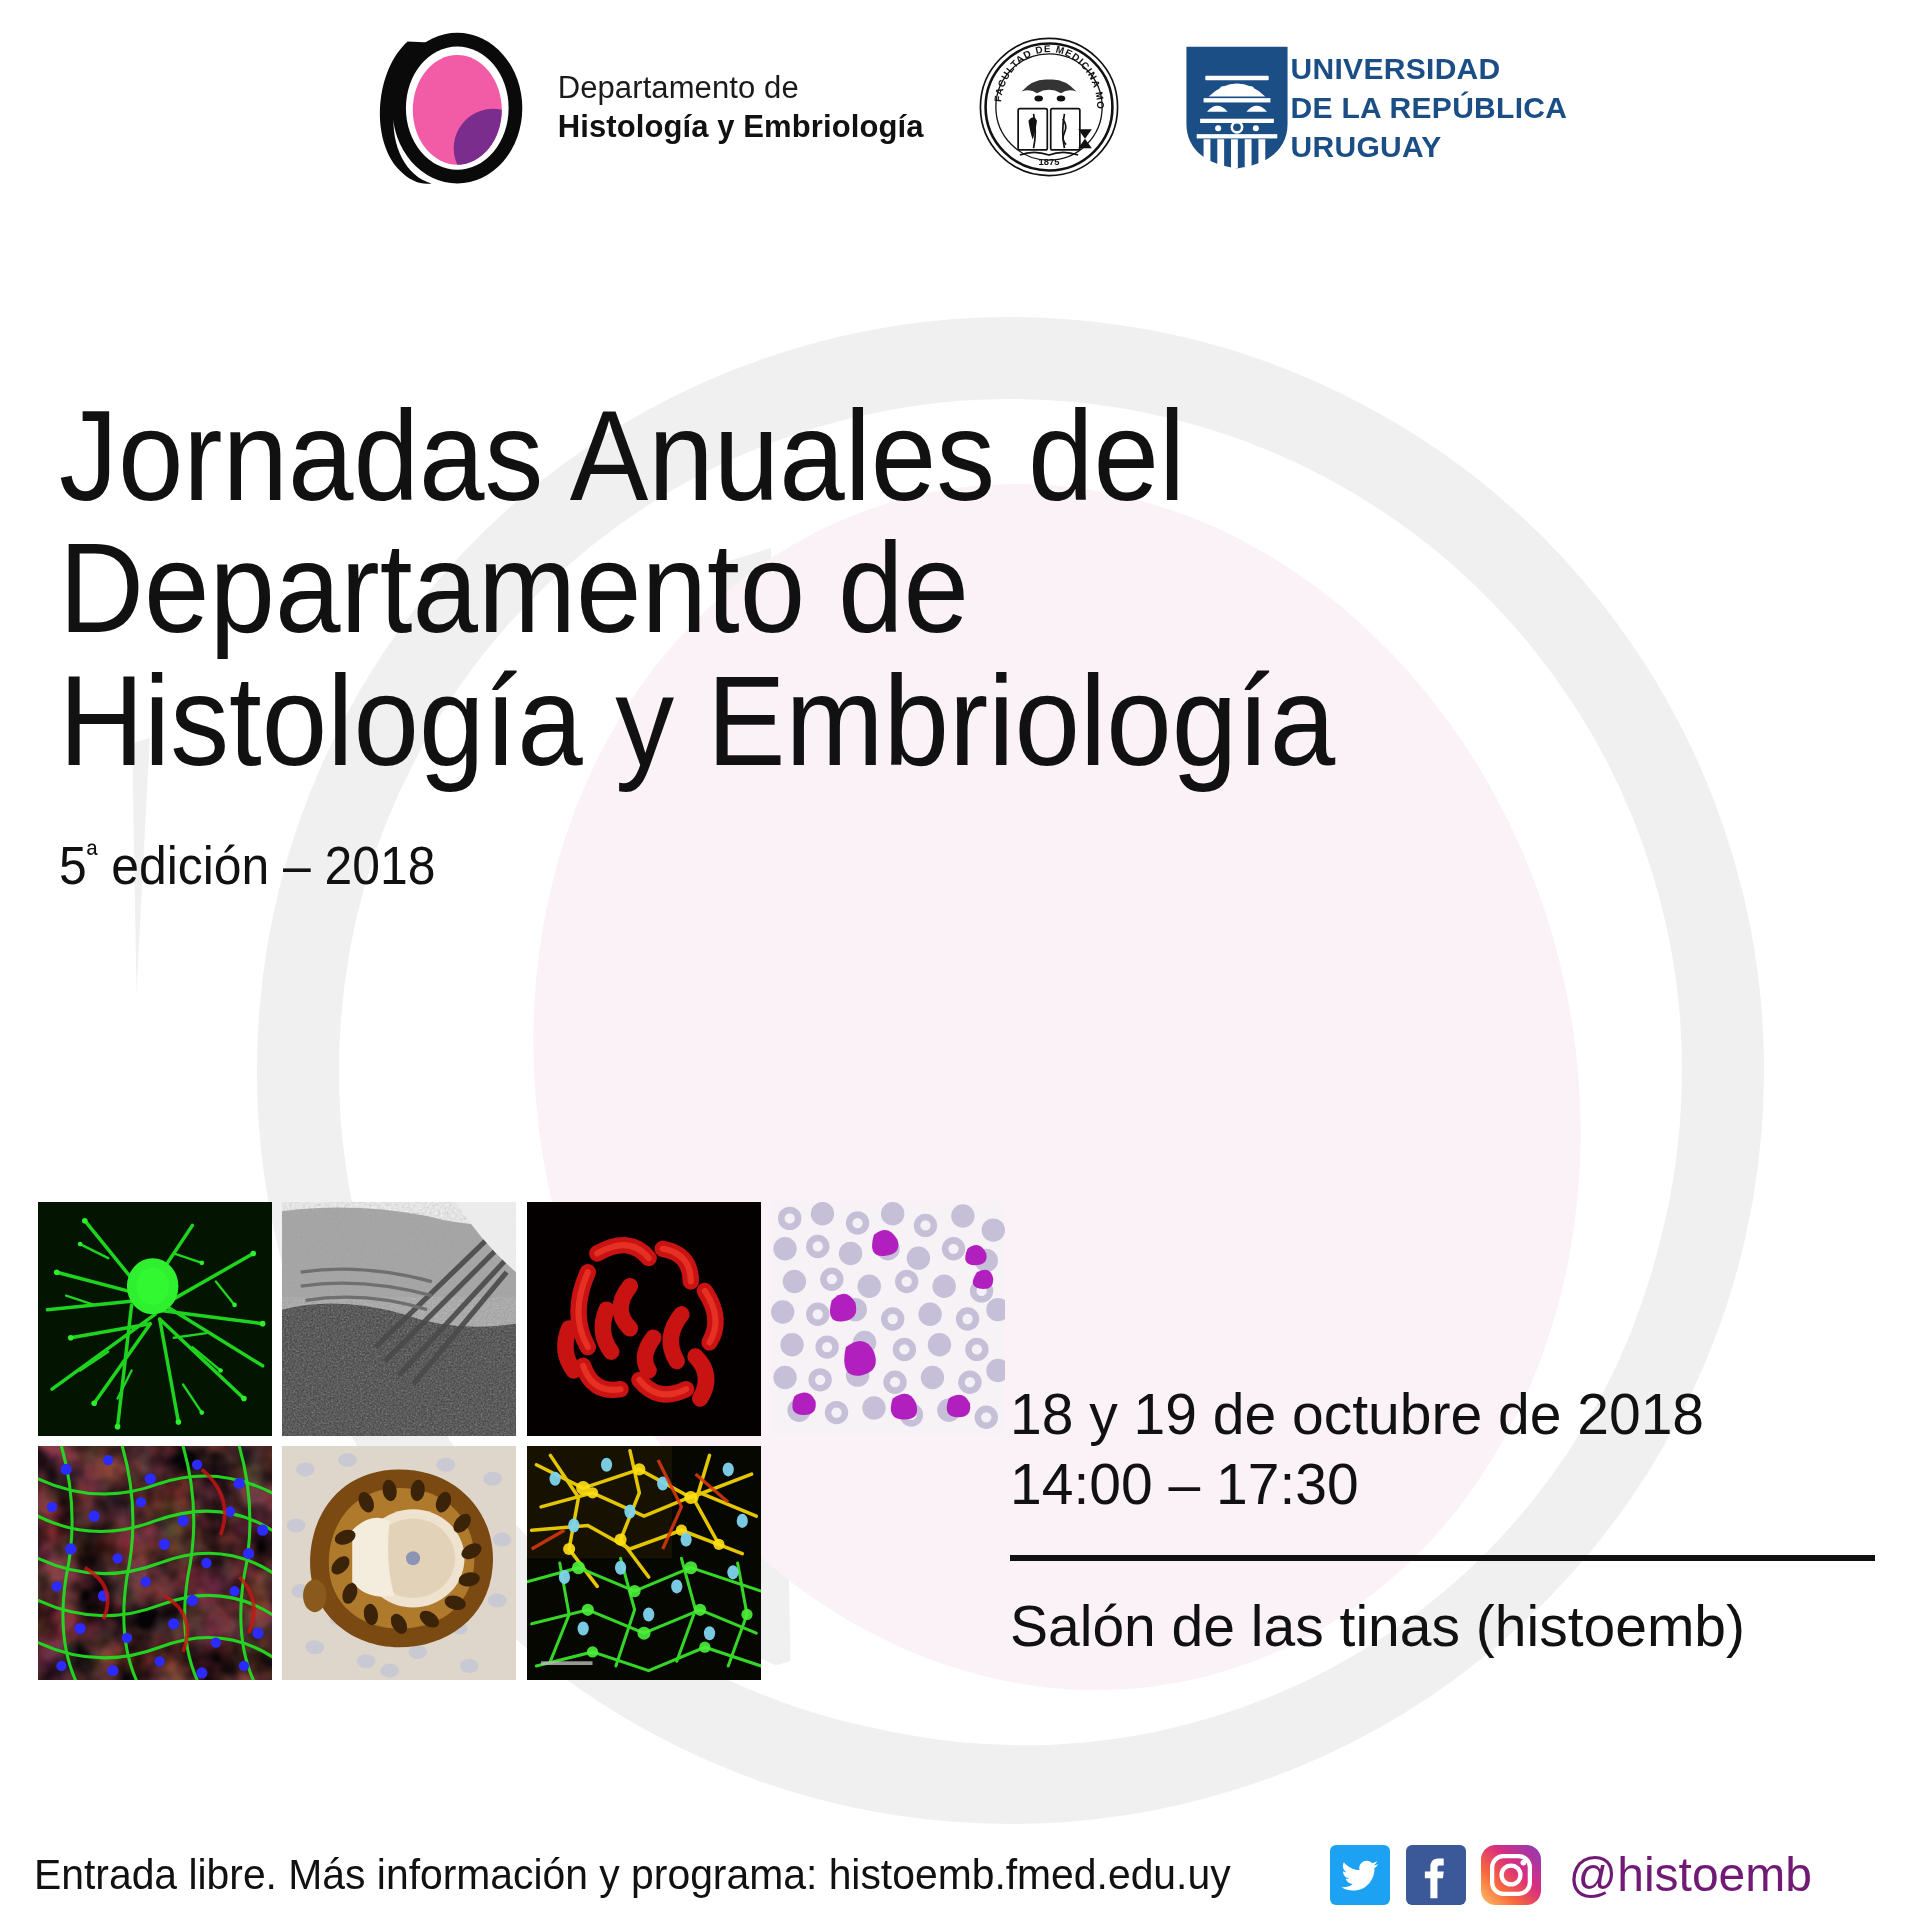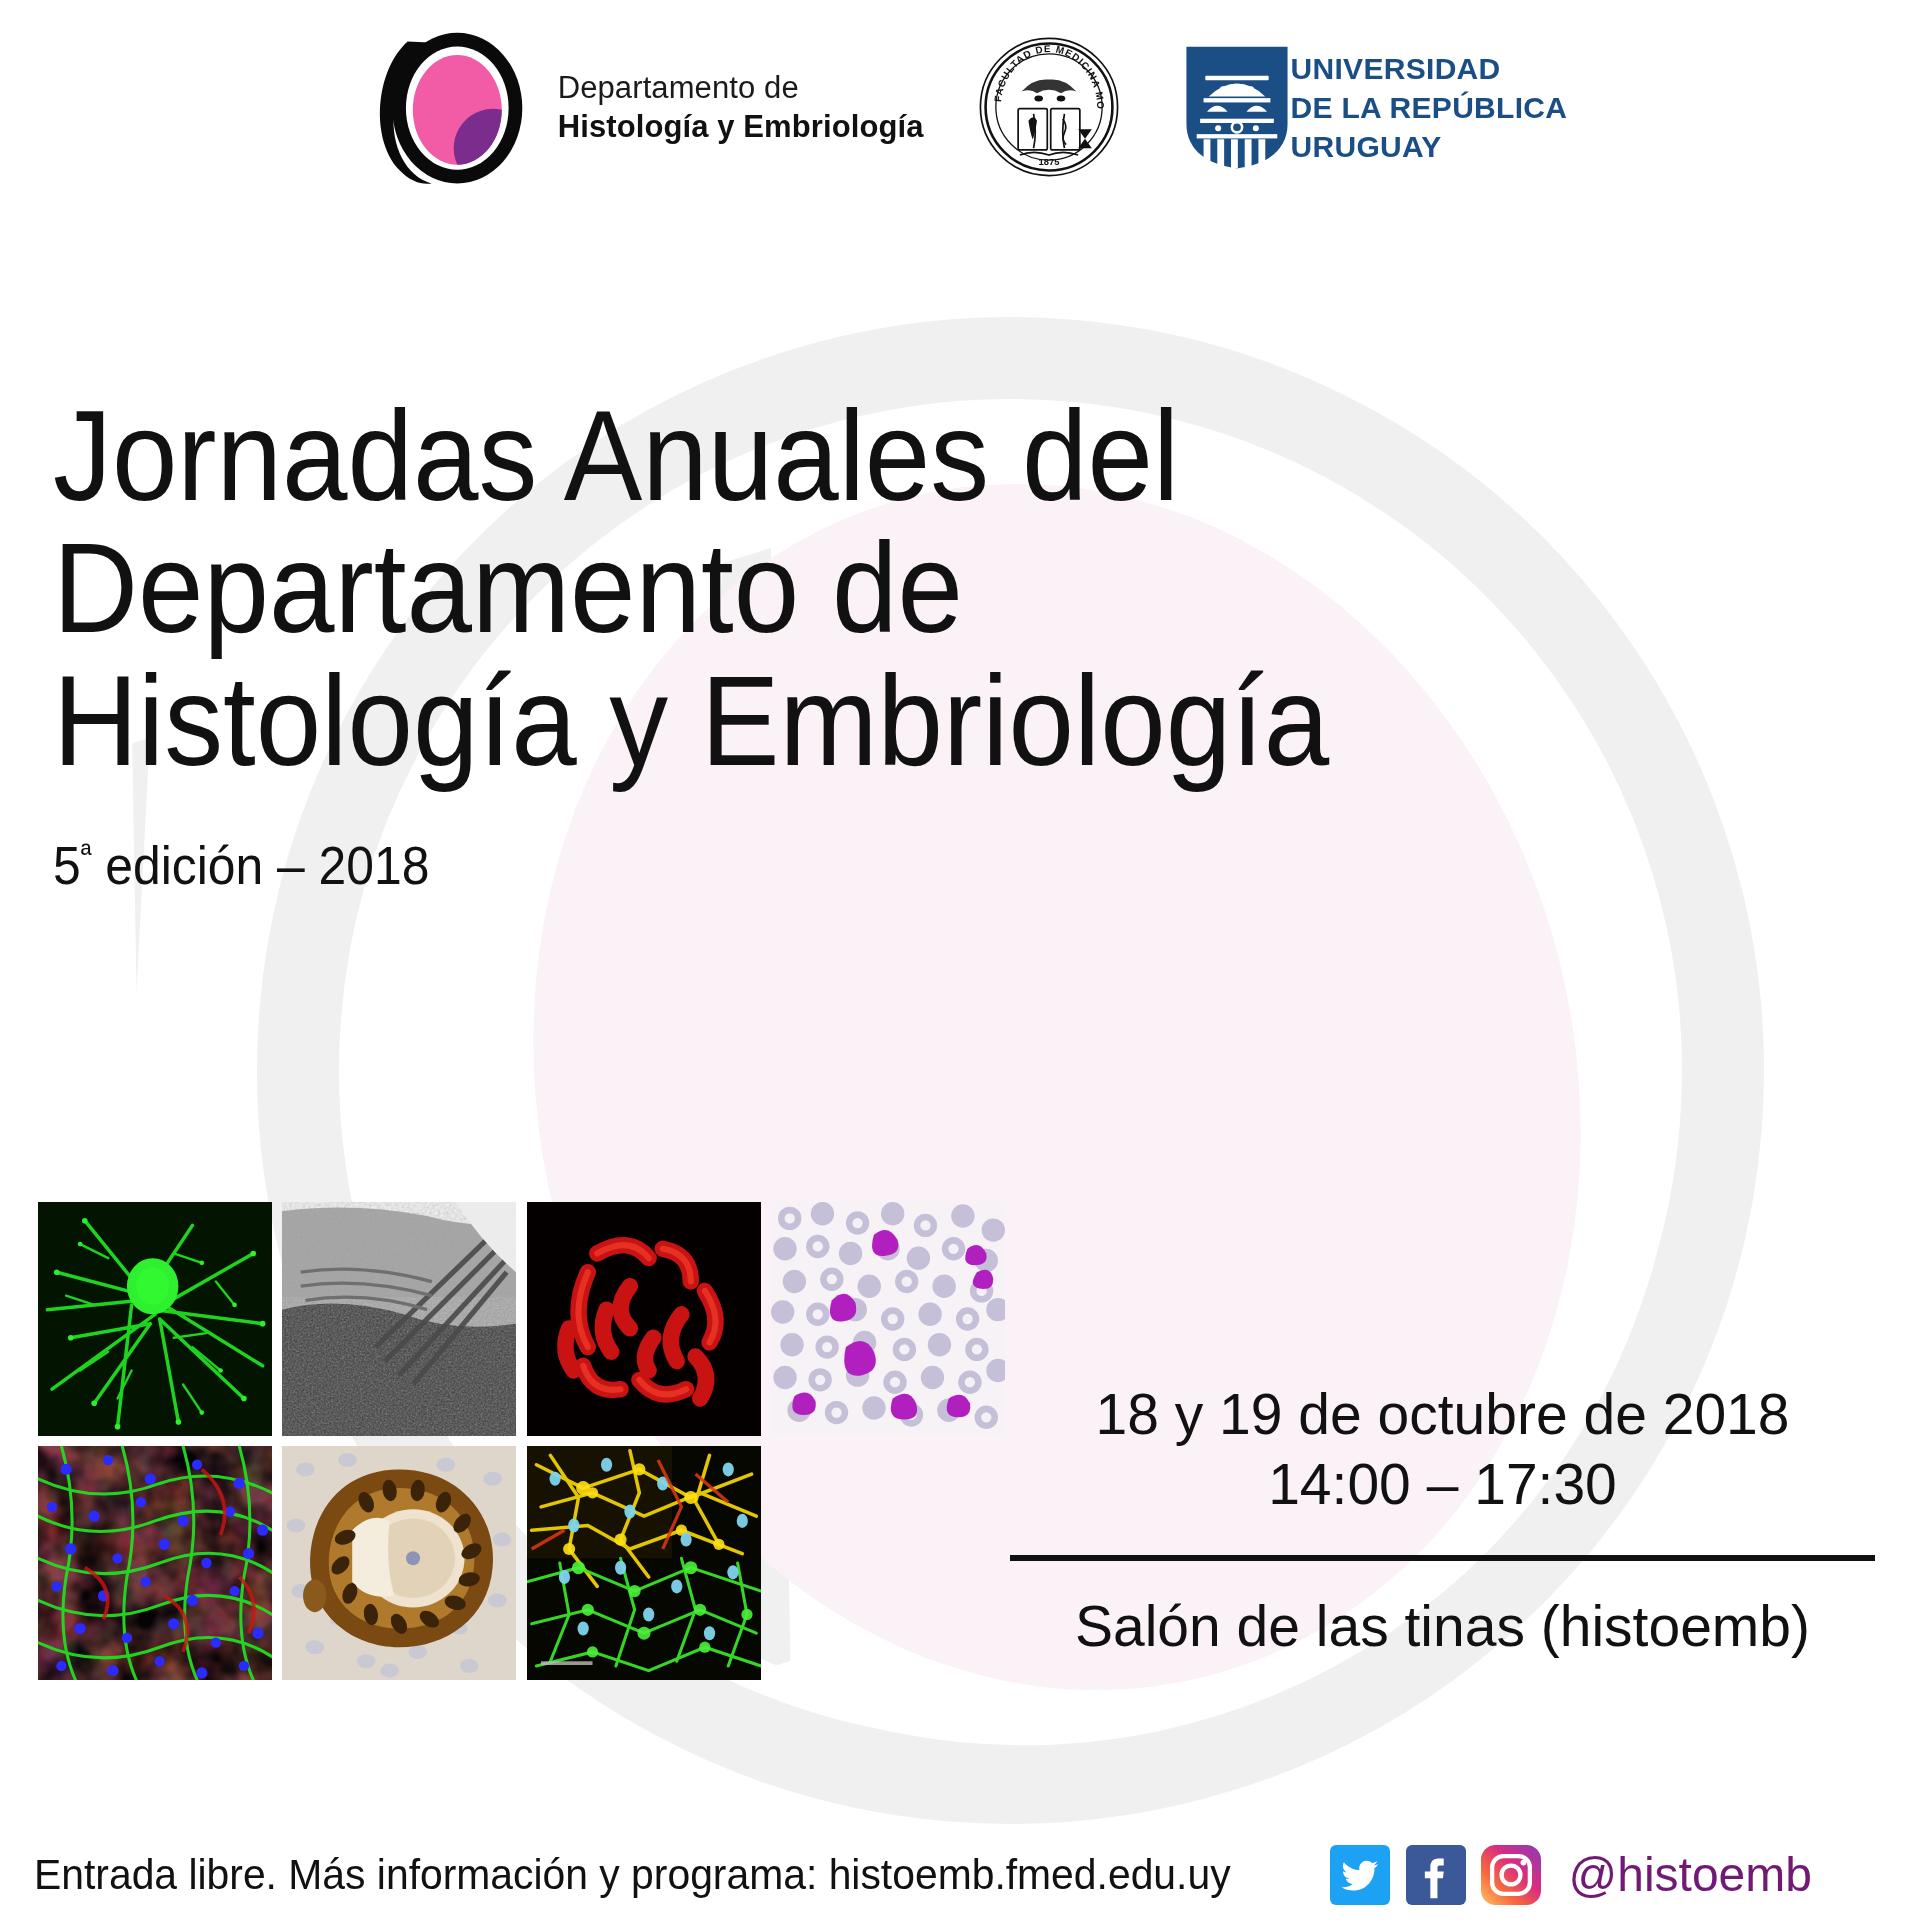--- a/index.html
+++ b/index.html
@@ -75,21 +75,21 @@
   .logo-fmed{width:144px;height:144px;flex:0 0 auto;margin-right:62px;}
   .logo-udelar{display:flex;align-items:center;}
   .udelar-shield{width:108px;height:125px;flex:0 0 auto;}
   .udelar-text{
     color:#1a4e85;font-weight:700;font-size:30px;line-height:1.3;
     letter-spacing:0.3px;
   }
 
   
   .title-wrap{
-    position:absolute;left:53px;top:390px;width:1695px;
+    position:absolute;left:59px;top:390px;width:1695px;
   }
   .title{
     font-size:128px;line-height:1.035;
     color:#111;font-weight:400;
     font-family:"Liberation Sans Narrow","Liberation Sans", sans-serif;
     transform:scaleX(.92);transform-origin:0 0;
     white-space:nowrap;
   }
   .edition{
     margin-top:48px;
@@ -107,21 +107,21 @@
     grid-template-rows:234px 234px;
     gap:10.3px;
   }
   .tile{width:234px;height:234px;overflow:hidden;position:relative;background:#000;}
   .tile.r1c4{grid-column:4;grid-row:1;}
   .tile svg{display:block;width:100%;height:100%;}
 
   
   .info{
     position:absolute;right:50px;top:1380px;width:865px;
-    text-align:center;color:#111;
+    text-align:left;color:#111;
     font-family:"Liberation Sans Narrow","Liberation Sans", sans-serif;
   }
   .info .when{font-size:57px;line-height:1.22;}
   .rule{height:6px;background:#111;margin:36px 0 31px 0;width:100%;}
   .info .where{font-size:57px;line-height:1.22;}
 
   
   .footer{
     position:absolute;left:0;bottom:20.5px;width:1846px;
     display:flex;align-items:center;justify-content:space-between;

